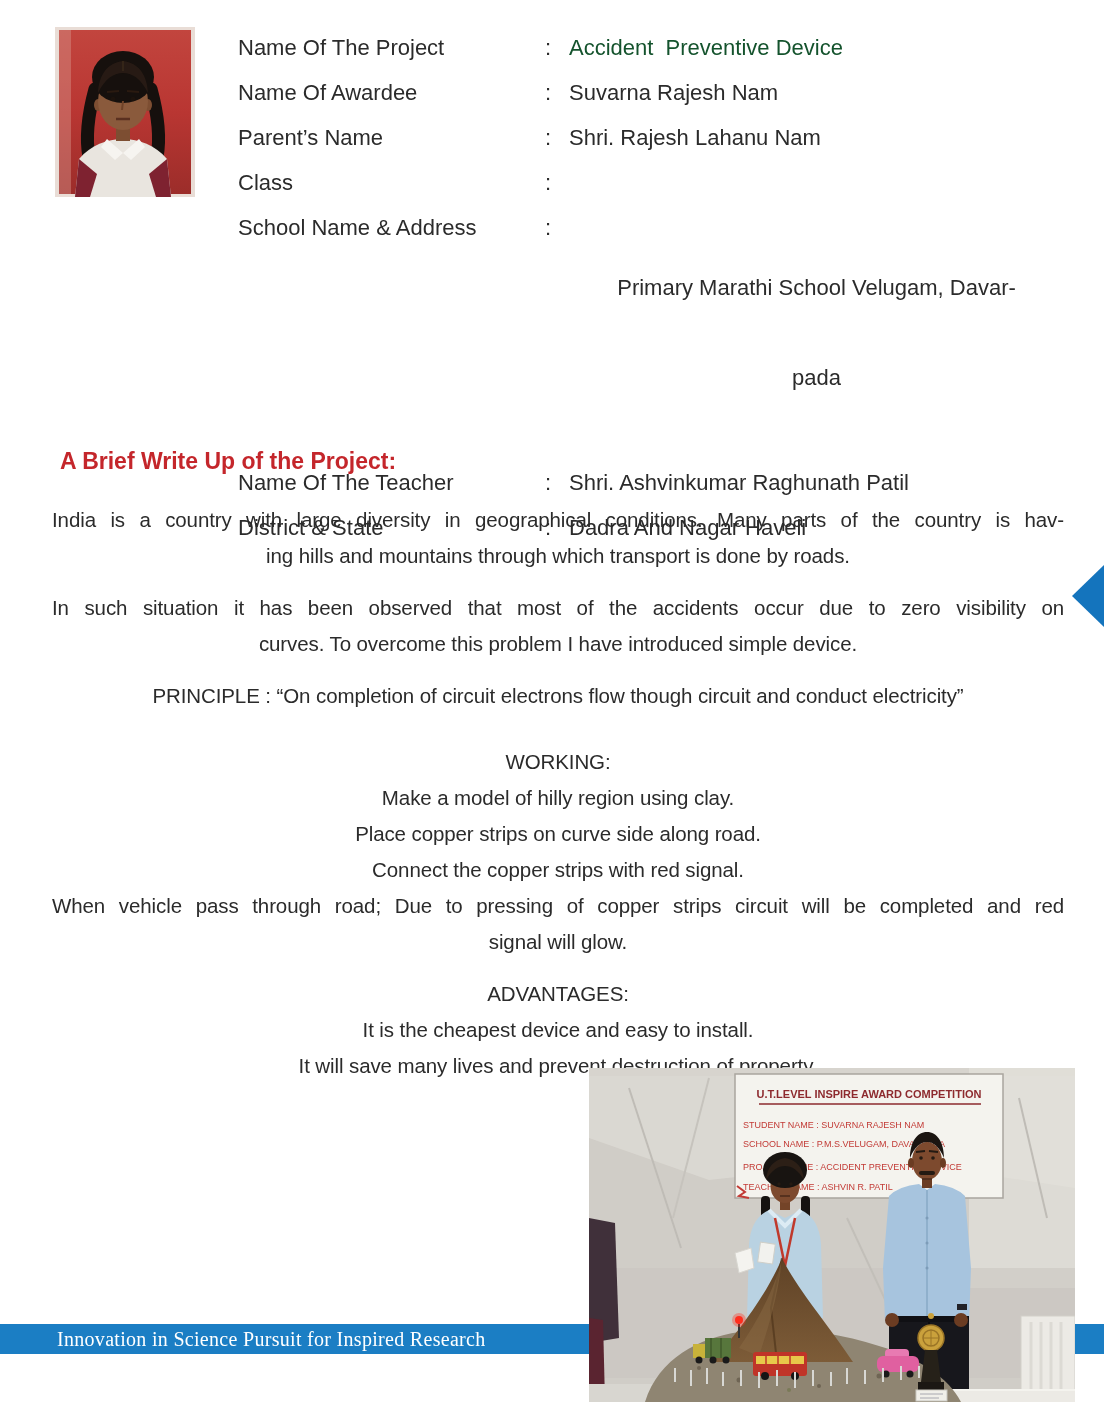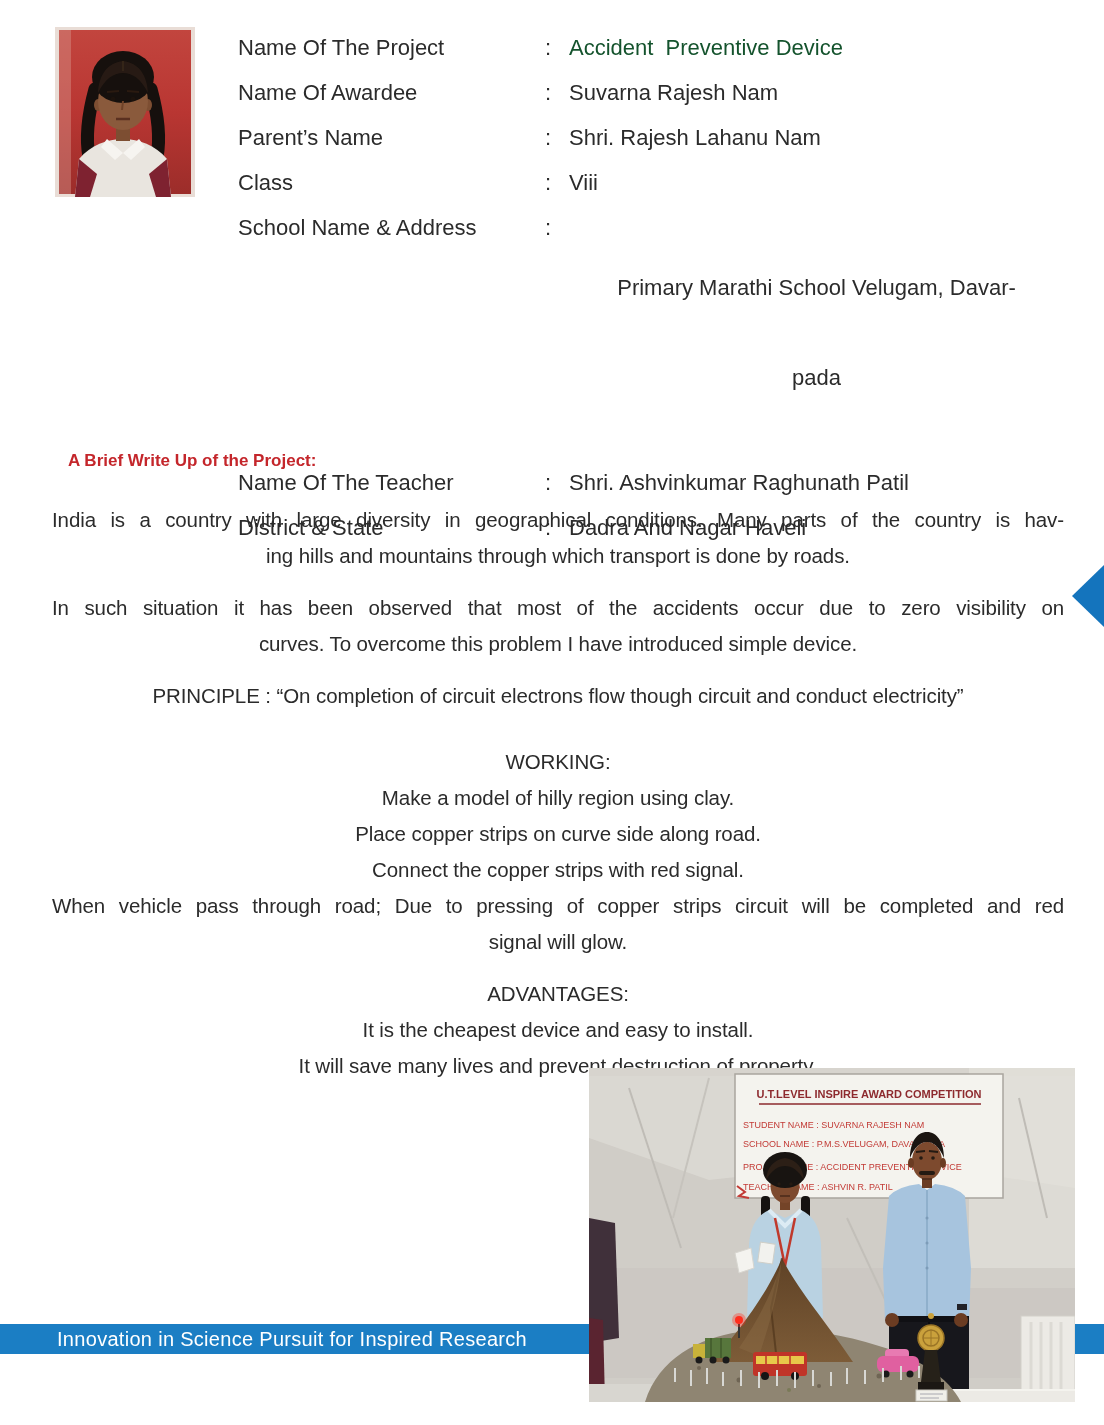--- a/index.html
+++ b/index.html
@@ -15,33 +15,33 @@
   
   .fields { position:absolute; left:218px; top:33px; width:846px; font-size:22px; }
   .frow { display:grid; grid-template-columns:327px 24px 1fr; line-height:30px; margin-bottom:15px; }
   .flabel { color:#2b2b2b;margin-left:20px; }
   .fcolon { color:#2b2b2b; }
   .fvalue { white-space:pre-wrap; }
   .fvalue.red { color:#14532d; font-weight:normal; }
 
   
   .writeup { position:absolute; left:52px; top:446px; width:1012px; font-size:20.5px; line-height:36px; letter-spacing:-0.1px; }
-  .writeup h2 { font-size:17px; color:#c4262b; margin:0 0 26px 16px; line-height:30px; font-weight:bold; letter-spacing:0; }
+  .writeup h2 { font-size:23px; color:#c4262b; margin:0 0 26px 8px; line-height:30px; font-weight:bold; letter-spacing:0; }
   .para { margin:0 0 16px 0; }
   .para.principle { margin-bottom:30px; }
   .line { display:block;text-align:center; }
   .jline { text-align:justify; text-align-last:justify; }
 
   
   .page-arrow { position:absolute; right:0; top:565px; width:0; height:0;
     border-top:31px solid transparent; border-bottom:31px solid transparent;
     border-right:32px solid #1474bd; }
 
   
-  .footer-bar { position:absolute; left:0; top:1324px; width:1104px; height:30px; background:#1b7ec4; z-index:1; }
+  .footer-bar { position:absolute; left:0; top:1324px; width:1104px; height:30px; background:#1b7ec4; z-index:1;font-family:Liberation Serif, serif; }
   .footer-bar span { display:block; margin-left:57px; line-height:30px; color:#ffffff; font-size:20px; letter-spacing:0.3px; }
 
   
   .photo { position:absolute; left:589px; top:1068px; width:486px; height:334px; z-index:2; }
   .photo svg { display:block; }
 </style>
 </head>
 <body>
 
 <div class="page">
@@ -97,21 +97,20 @@
       <div class="fvalue">Suvarna Rajesh Nam</div>
     </div>
     <div class="frow">
       <div class="flabel">Parent’s Name</div>
       <div class="fcolon">:</div>
       <div class="fvalue">Shri. Rajesh Lahanu Nam</div>
     </div>
     <div class="frow">
       <div class="flabel">Class</div>
       <div class="fcolon">:</div>
-      <div class="fvalue">Viii</div>
     </div>
     <div class="frow">
       <div class="flabel">School Name &amp; Address</div>
       <div class="fcolon">:</div>
       <div class="fvalue">
         <span class="line">Primary Marathi School Velugam, Davar-</span>
         <span class="line">pada</span>
       </div>
     </div>
     <div class="frow">

